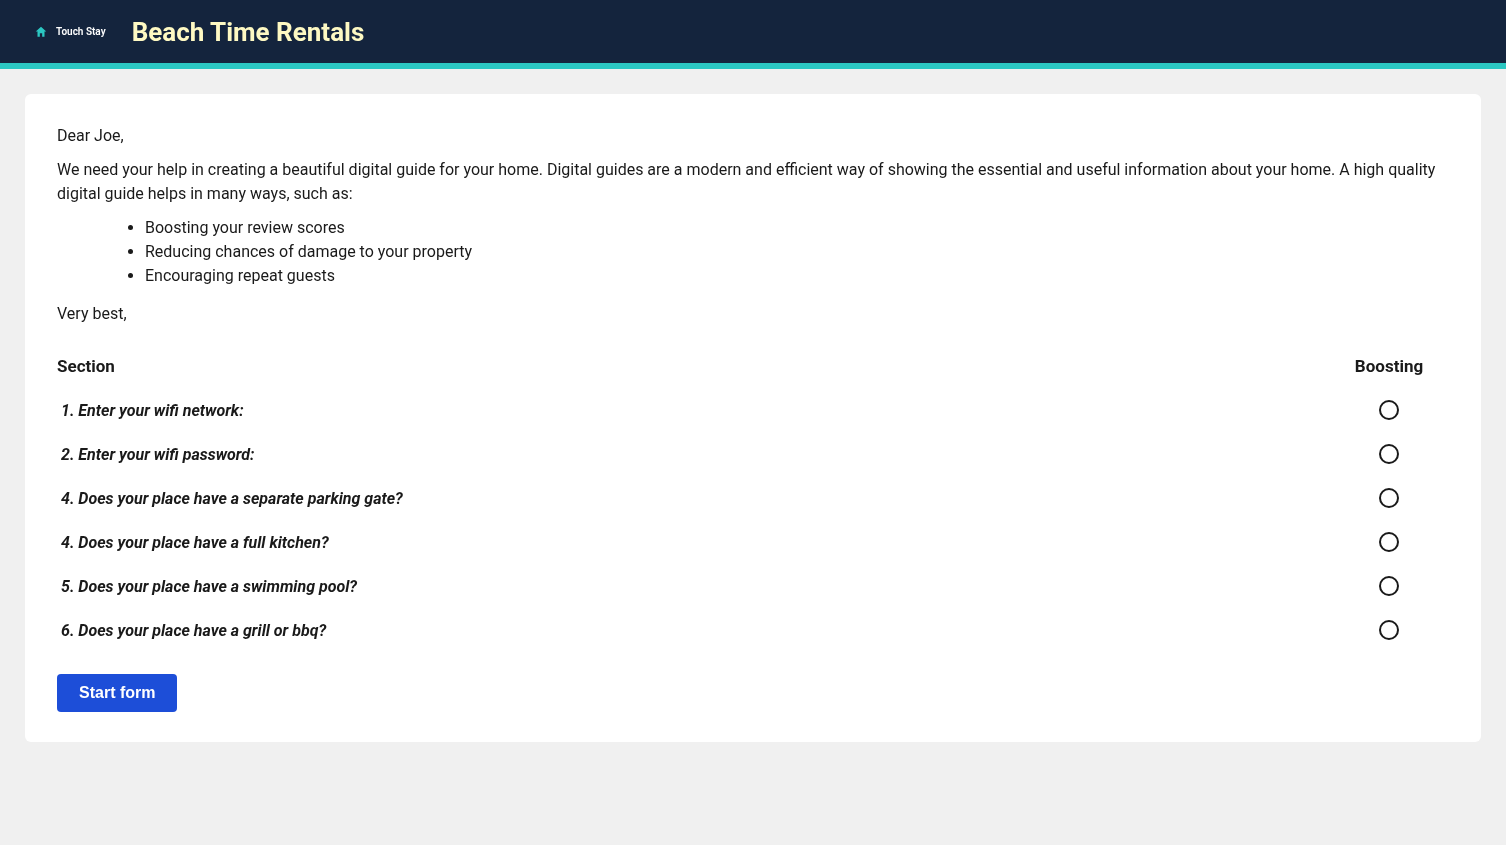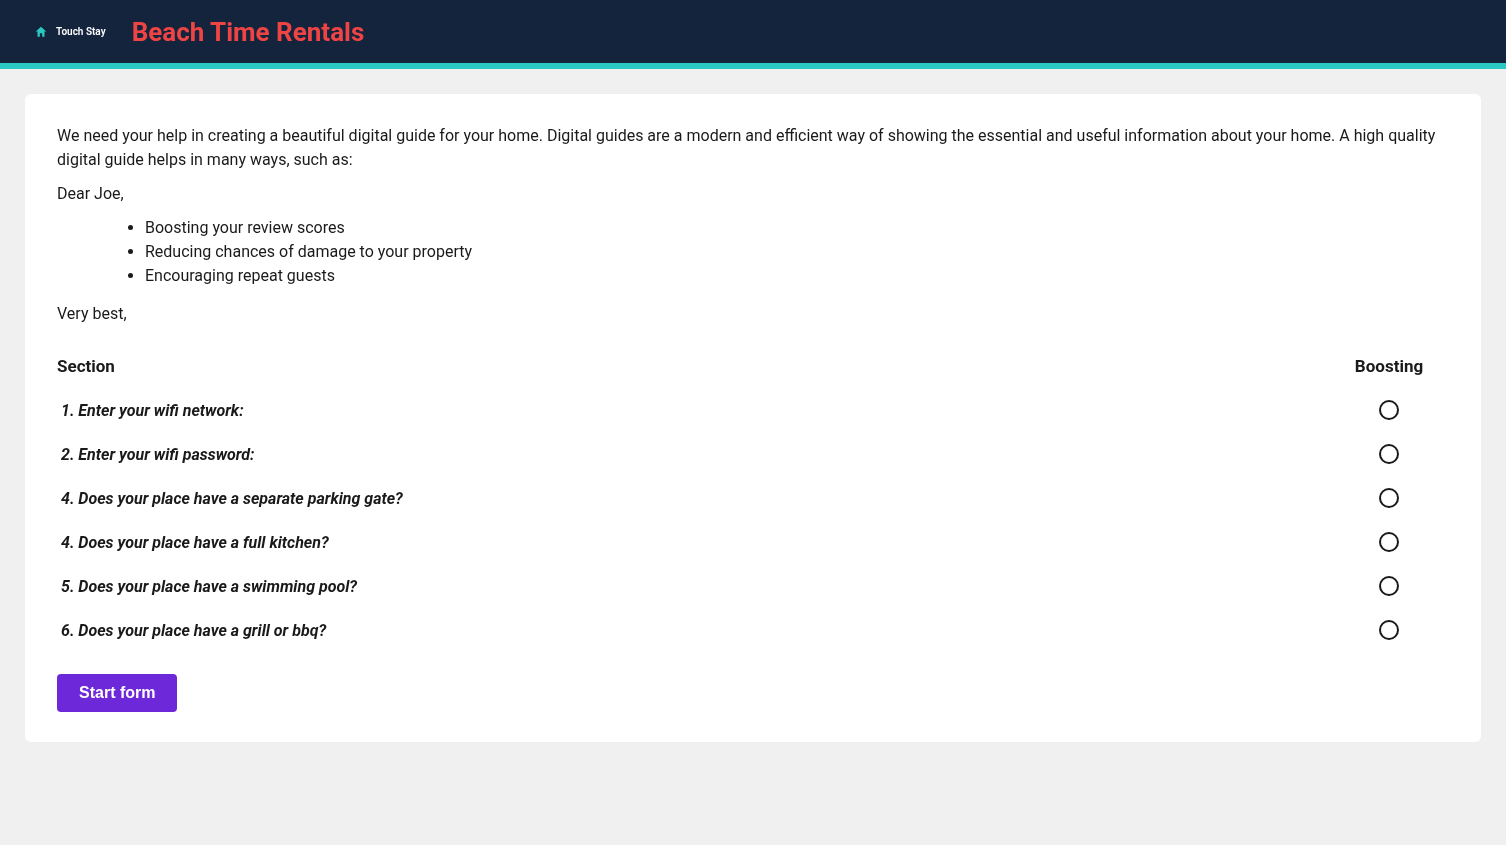--- a/index.html
+++ b/index.html
@@ -32,21 +32,21 @@
       justify-content: center;
       color: #2bc7c2;
     }
     .logo-text {
       color: #fff;
       font-size: 10px;
       font-weight: 600;
       margin-right: 18px;
     }
     .site-title {
-      color: #ef4444;
+      color: #fef9c3;
       font-size: 26px;
       font-weight: 700;
     }
     .teal-bar {
       height: 6px;
       background: #2bc7c2;
     }
     .page {
       padding: 25px;
     }
@@ -111,21 +111,21 @@
       width: 20px;
       height: 20px;
       border: 2px solid #1a1a1a;
       border-radius: 50%;
       display: inline-block;
     }
     .actions {
       margin-top: 22px;
     }
     .start-btn {
-      background: #6d28d9;
+      background: #1d4ed8;
       color: #fff;
       border: none;
       font-weight: 700;
       font-size: 16px;
       padding: 10px 22px;
       border-radius: 4px;
       cursor: pointer;
     }
   </style>
 </head>
@@ -141,22 +141,22 @@
     <span class="logo-text">Touch Stay</span>
     <span class="site-title">Beach Time Rentals</span>
   </div>
 </div>
 <div class="teal-bar"></div>
 
 <div class="page">
   <div class="card">
 
     <div class="intro">
+      <p>Dear Joe,</p>
       <p>We need your help in creating a beautiful digital guide for your home. Digital guides are a modern and efficient way of showing the essential and useful information about your home. A high quality digital guide helps in many ways, such as:</p>
-      <p>Dear Joe,</p>
       <ul>
         <li>Boosting your review scores</li>
         <li>Reducing chances of damage to your property</li>
         <li>Encouraging repeat guests</li>
       </ul>
       <p>Very best,</p>
     </div>
 
     <div class="table-wrap">
       <div class="table-header">

